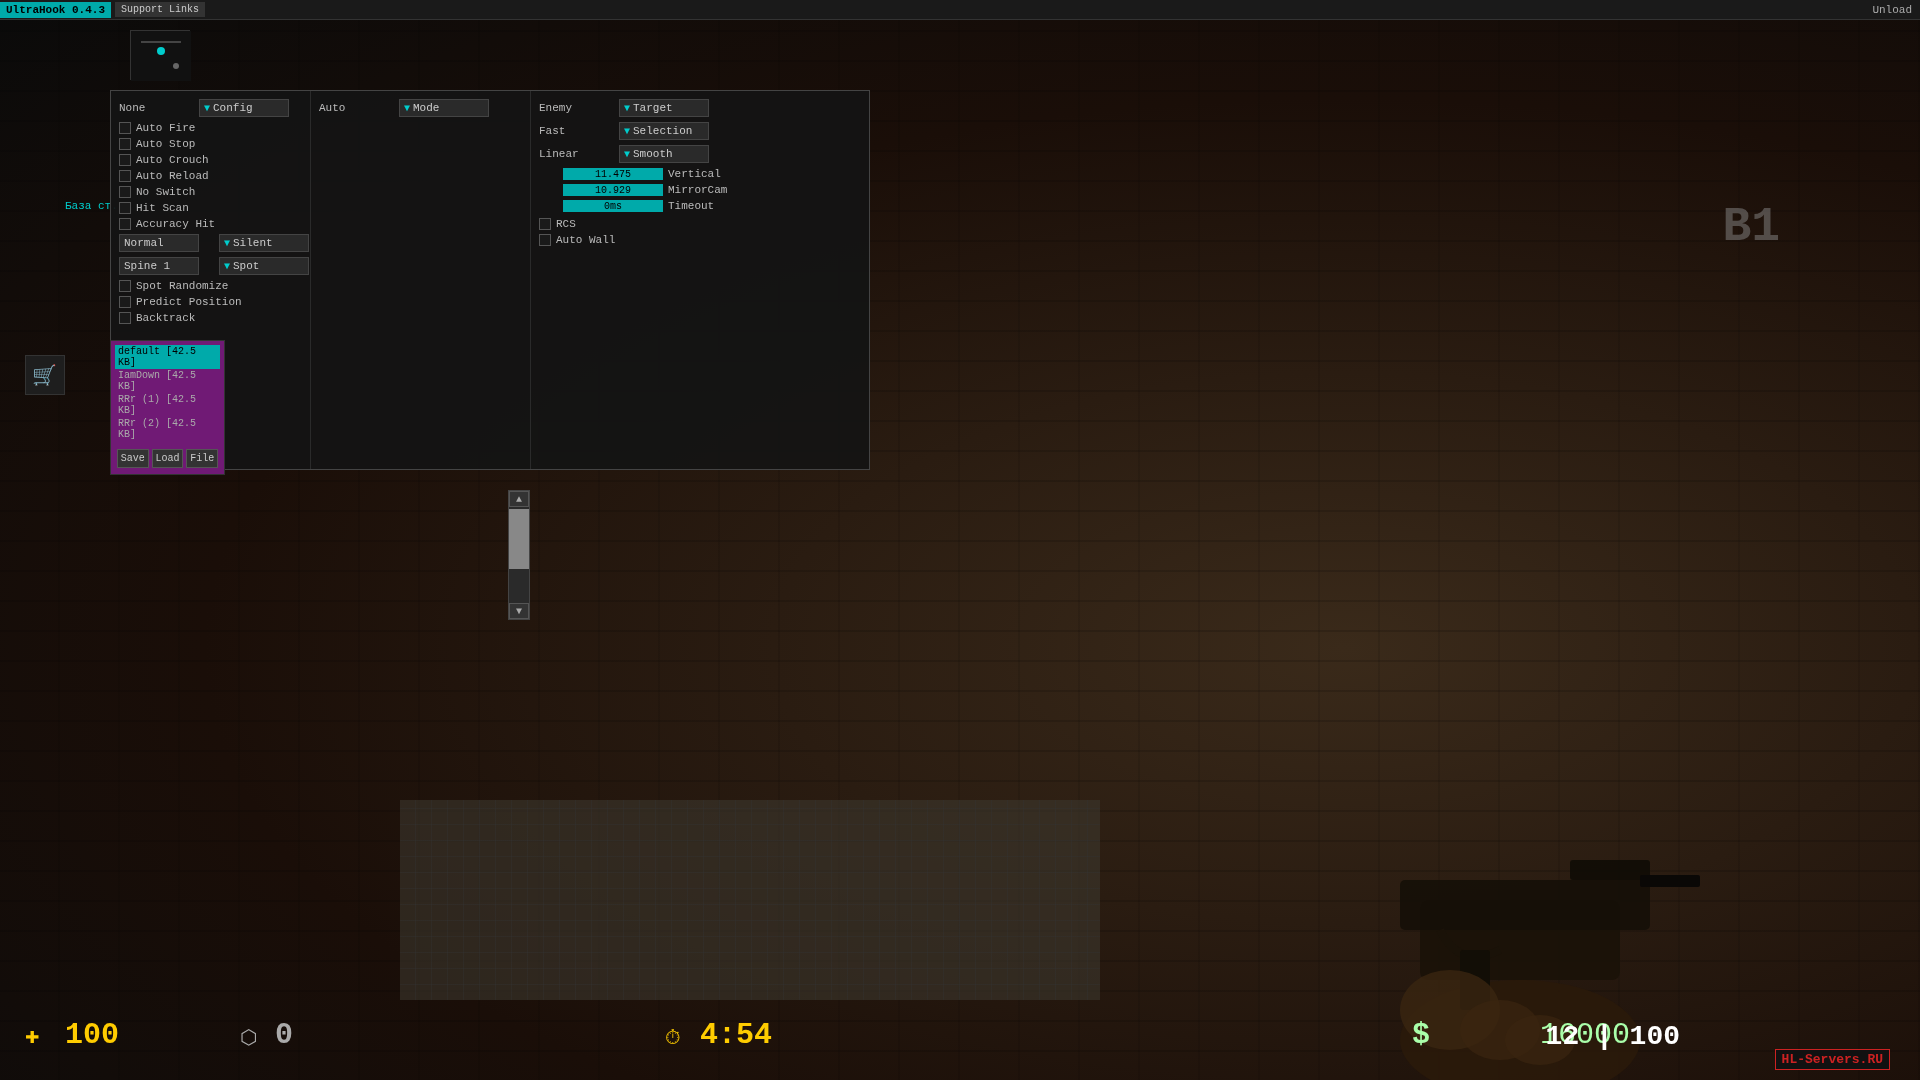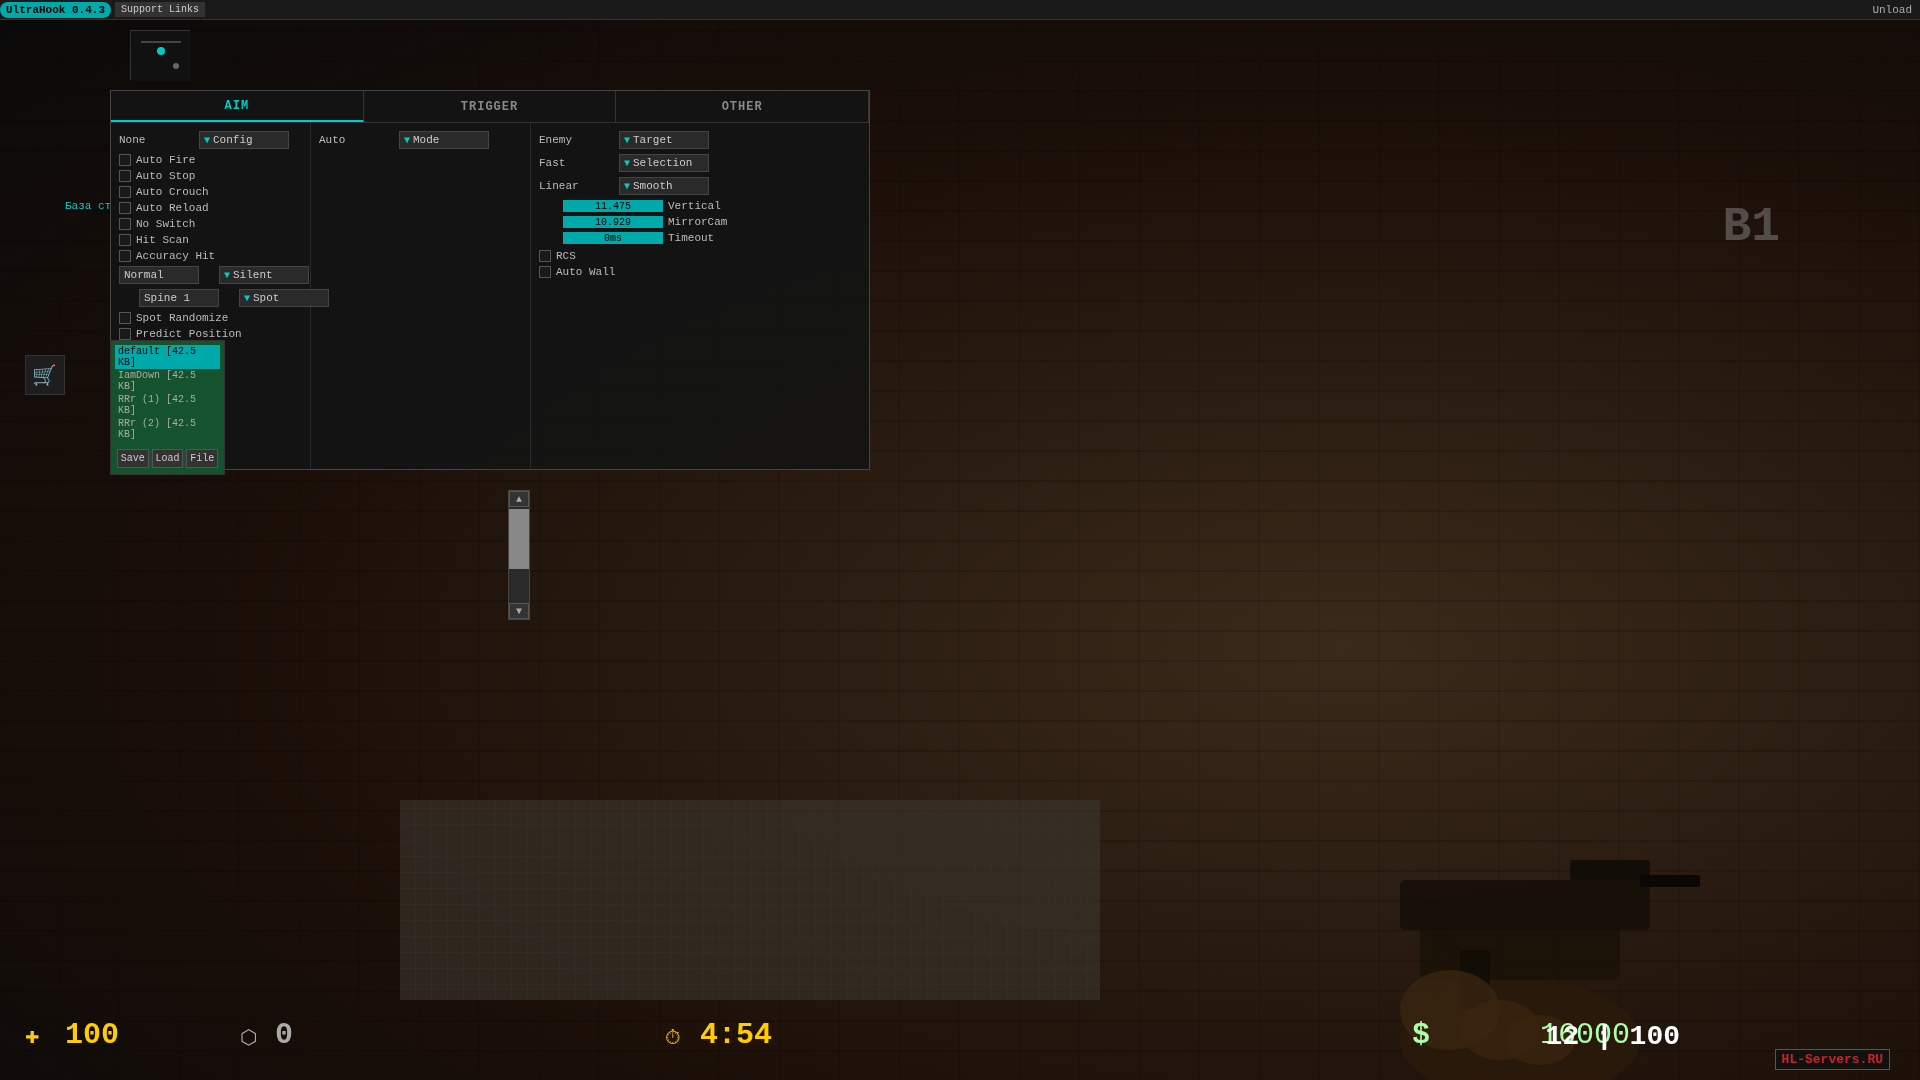--- a/index.html
+++ b/index.html
@@ -48,21 +48,20 @@
       border-bottom: 1px solid #333;
     }
 
     .topbar-logo {
       background: #00aaaa;
       color: #000;
       padding: 2px 6px;
       font-size: 11px;
       font-weight: bold;
       margin-right: 4px;
-      border-radius: 8px;
     }
 
     .topbar-support {
       background: #333;
       color: #ccc;
       padding: 2px 6px;
       font-size: 10px;
       margin-right: 8px;
     }
 
@@ -132,21 +131,21 @@
       background: #00cccc;
       color: #000;
     }
 
     
     #config-section {
       position: absolute;
       top: 340px;
       left: 110px;
       width: 115px;
-      background: #14532d;
+      background: #701a75;
       border: 1px solid #333;
       z-index: 51;
       padding: 4px;
     }
 
     .config-file {
       font-size: 10px;
       color: #aaa;
       padding: 1px 3px;
       cursor: pointer;
@@ -465,25 +464,20 @@
 
 <div id="cart-icon">
   <span style="font-size:20px; color:#00cccc;">🛒</span>
 </div>
 
 <div id="main-panel">
 
 
   <div id="content">
 
-    <div id="tab-header">
-      <div class="main-tab active">AIM</div>
-      <div class="main-tab">TRIGGER</div>
-      <div class="main-tab">OTHER</div>
-    </div>
 
     <div id="content-body">
 
       <div class="aim-section">
         <div class="section-row">
           <span class="row-label">None</span>
           <div class="dropdown">
             <span class="dropdown-arrow">▼</span>
             <span>Config</span>
           </div>
@@ -519,21 +513,21 @@
         <div class="section-row" style="margin-top:4px;">
           <div class="dropdown" style="min-width:80px;">
             <span>Normal</span>
           </div>
           <div class="dropdown">
             <span class="dropdown-arrow">▼</span>
             <span>Silent</span>
           </div>
         </div>
         <div class="section-row">
-          <div class="dropdown" style="min-width:80px;margin-left:20px;">
+          <div class="dropdown" style="min-width:80px;">
             <span>Spine 1</span>
           </div>
           <div class="dropdown">
             <span class="dropdown-arrow">▼</span>
             <span>Spot</span>
           </div>
         </div>
         <div class="checkbox-row">
           <div class="checkbox"></div>
           <span class="checkbox-label">Spot Randomize</span>

